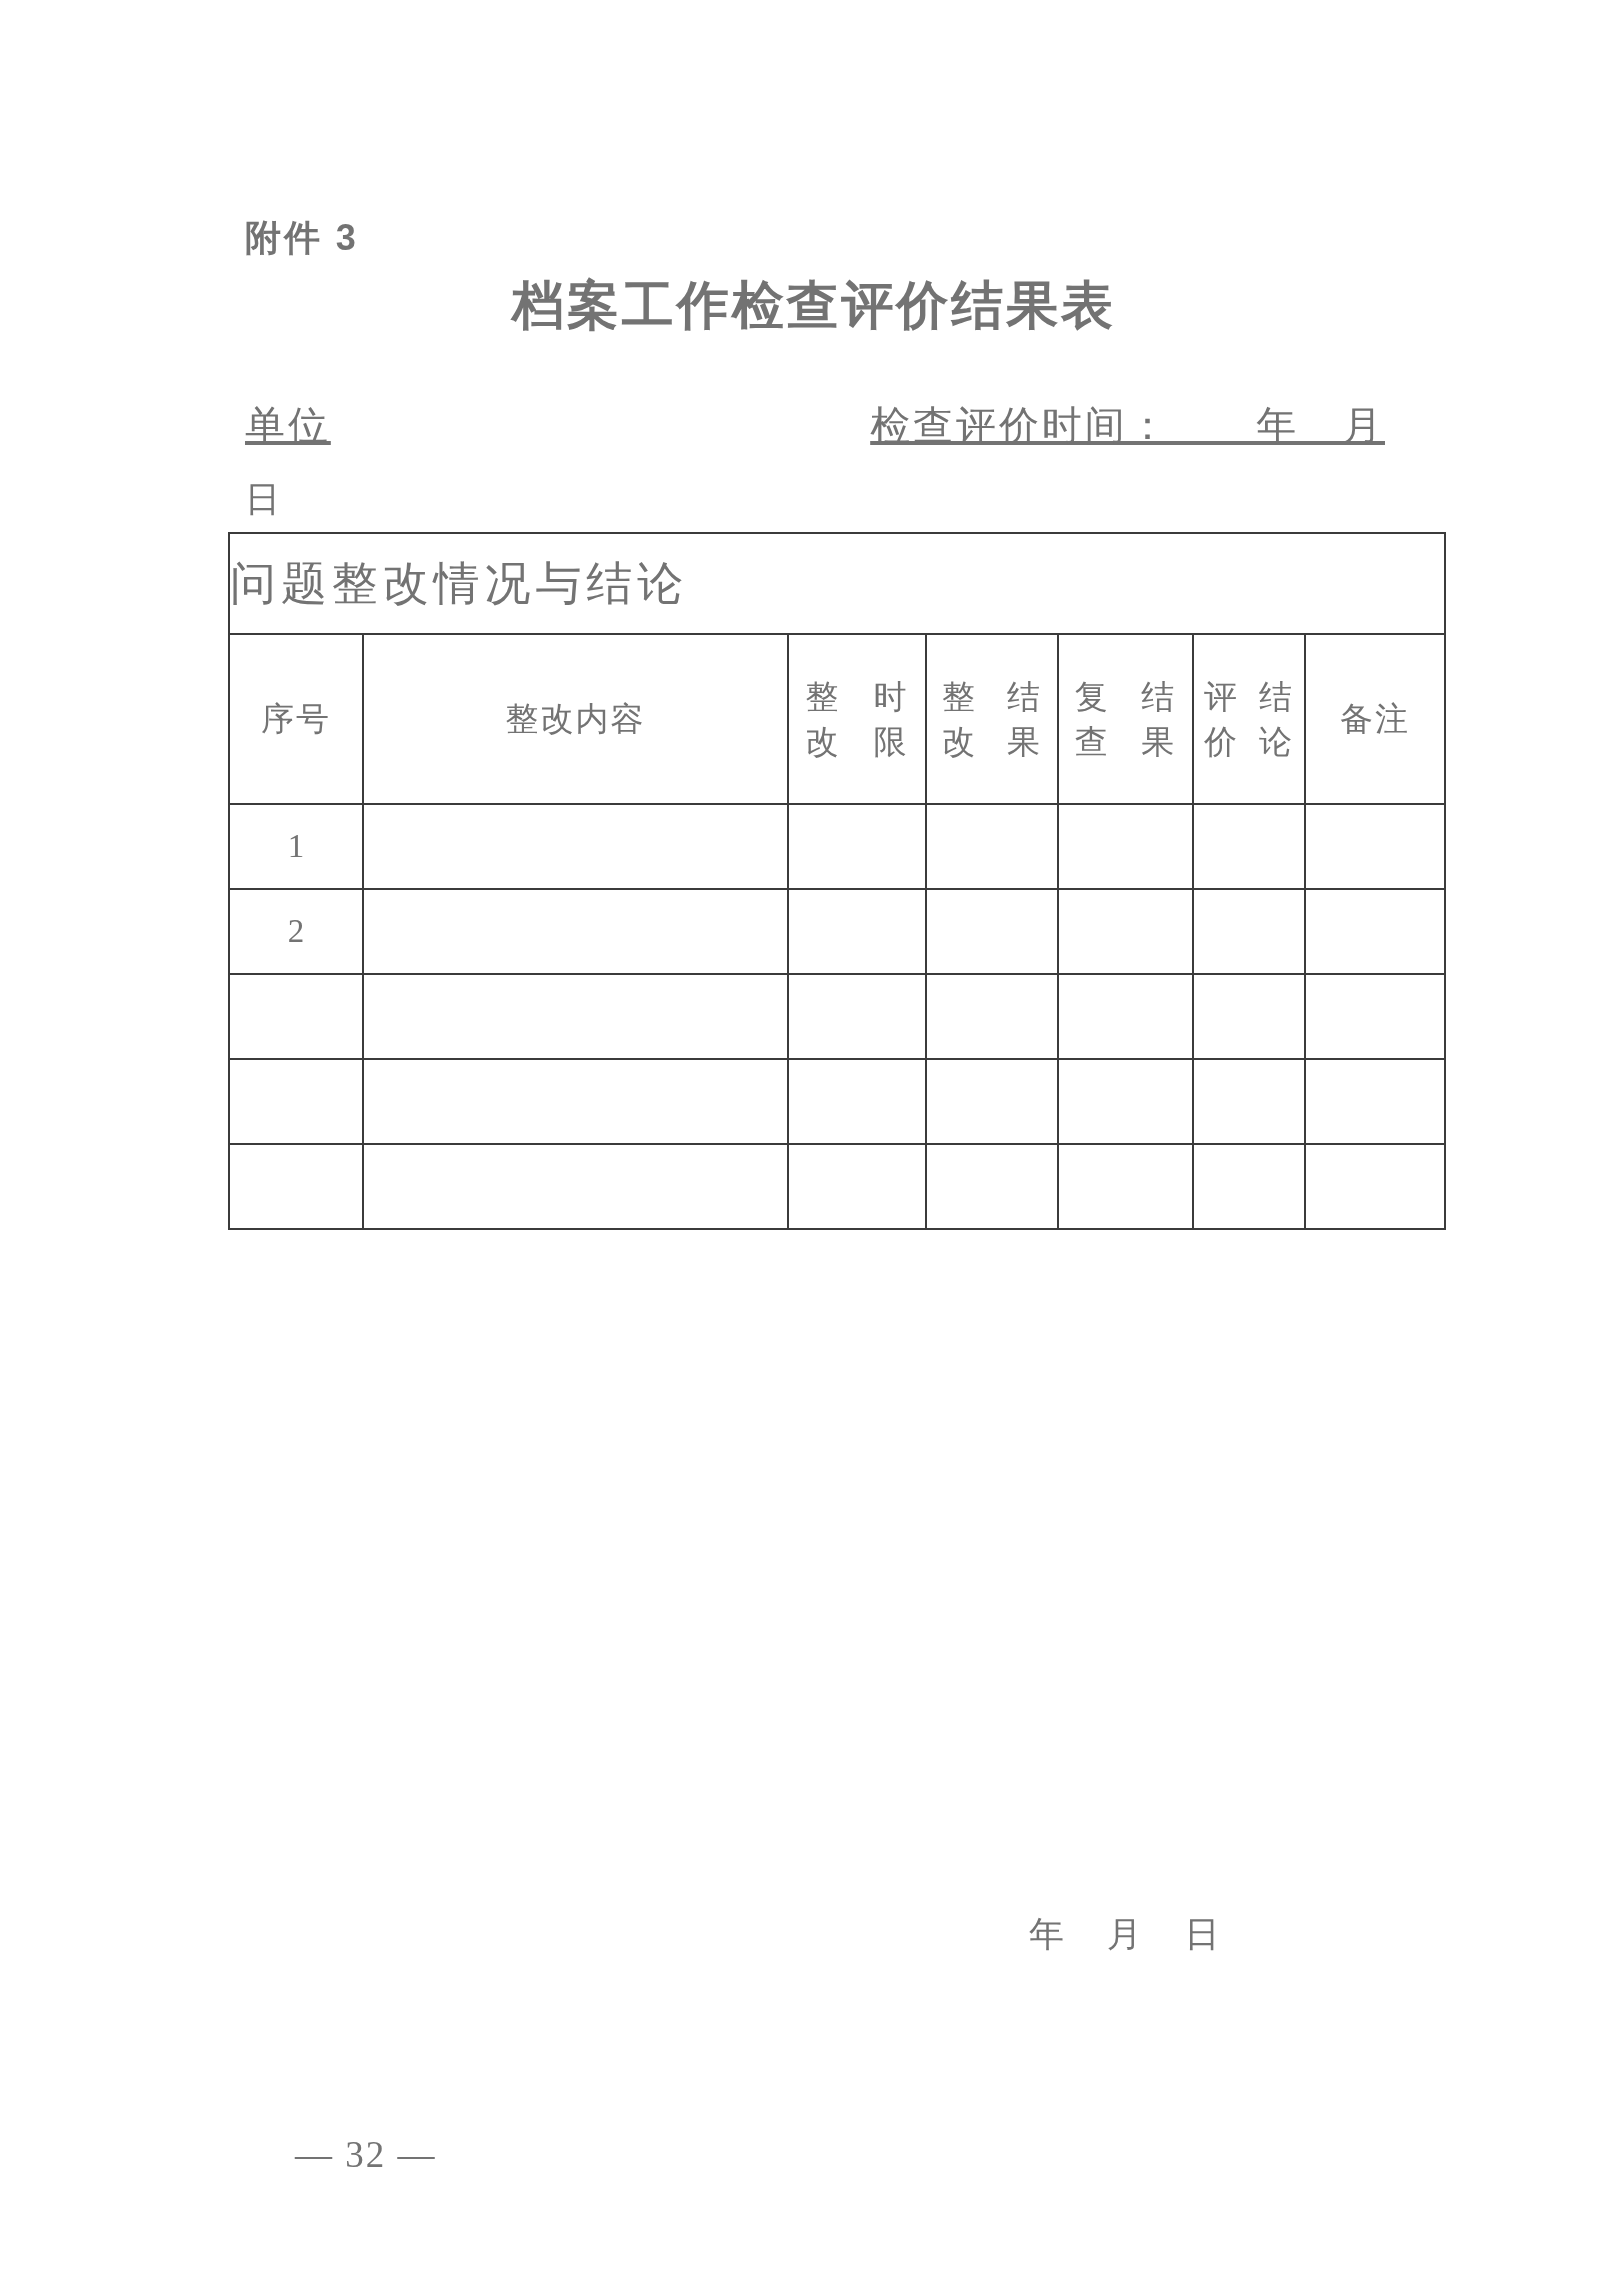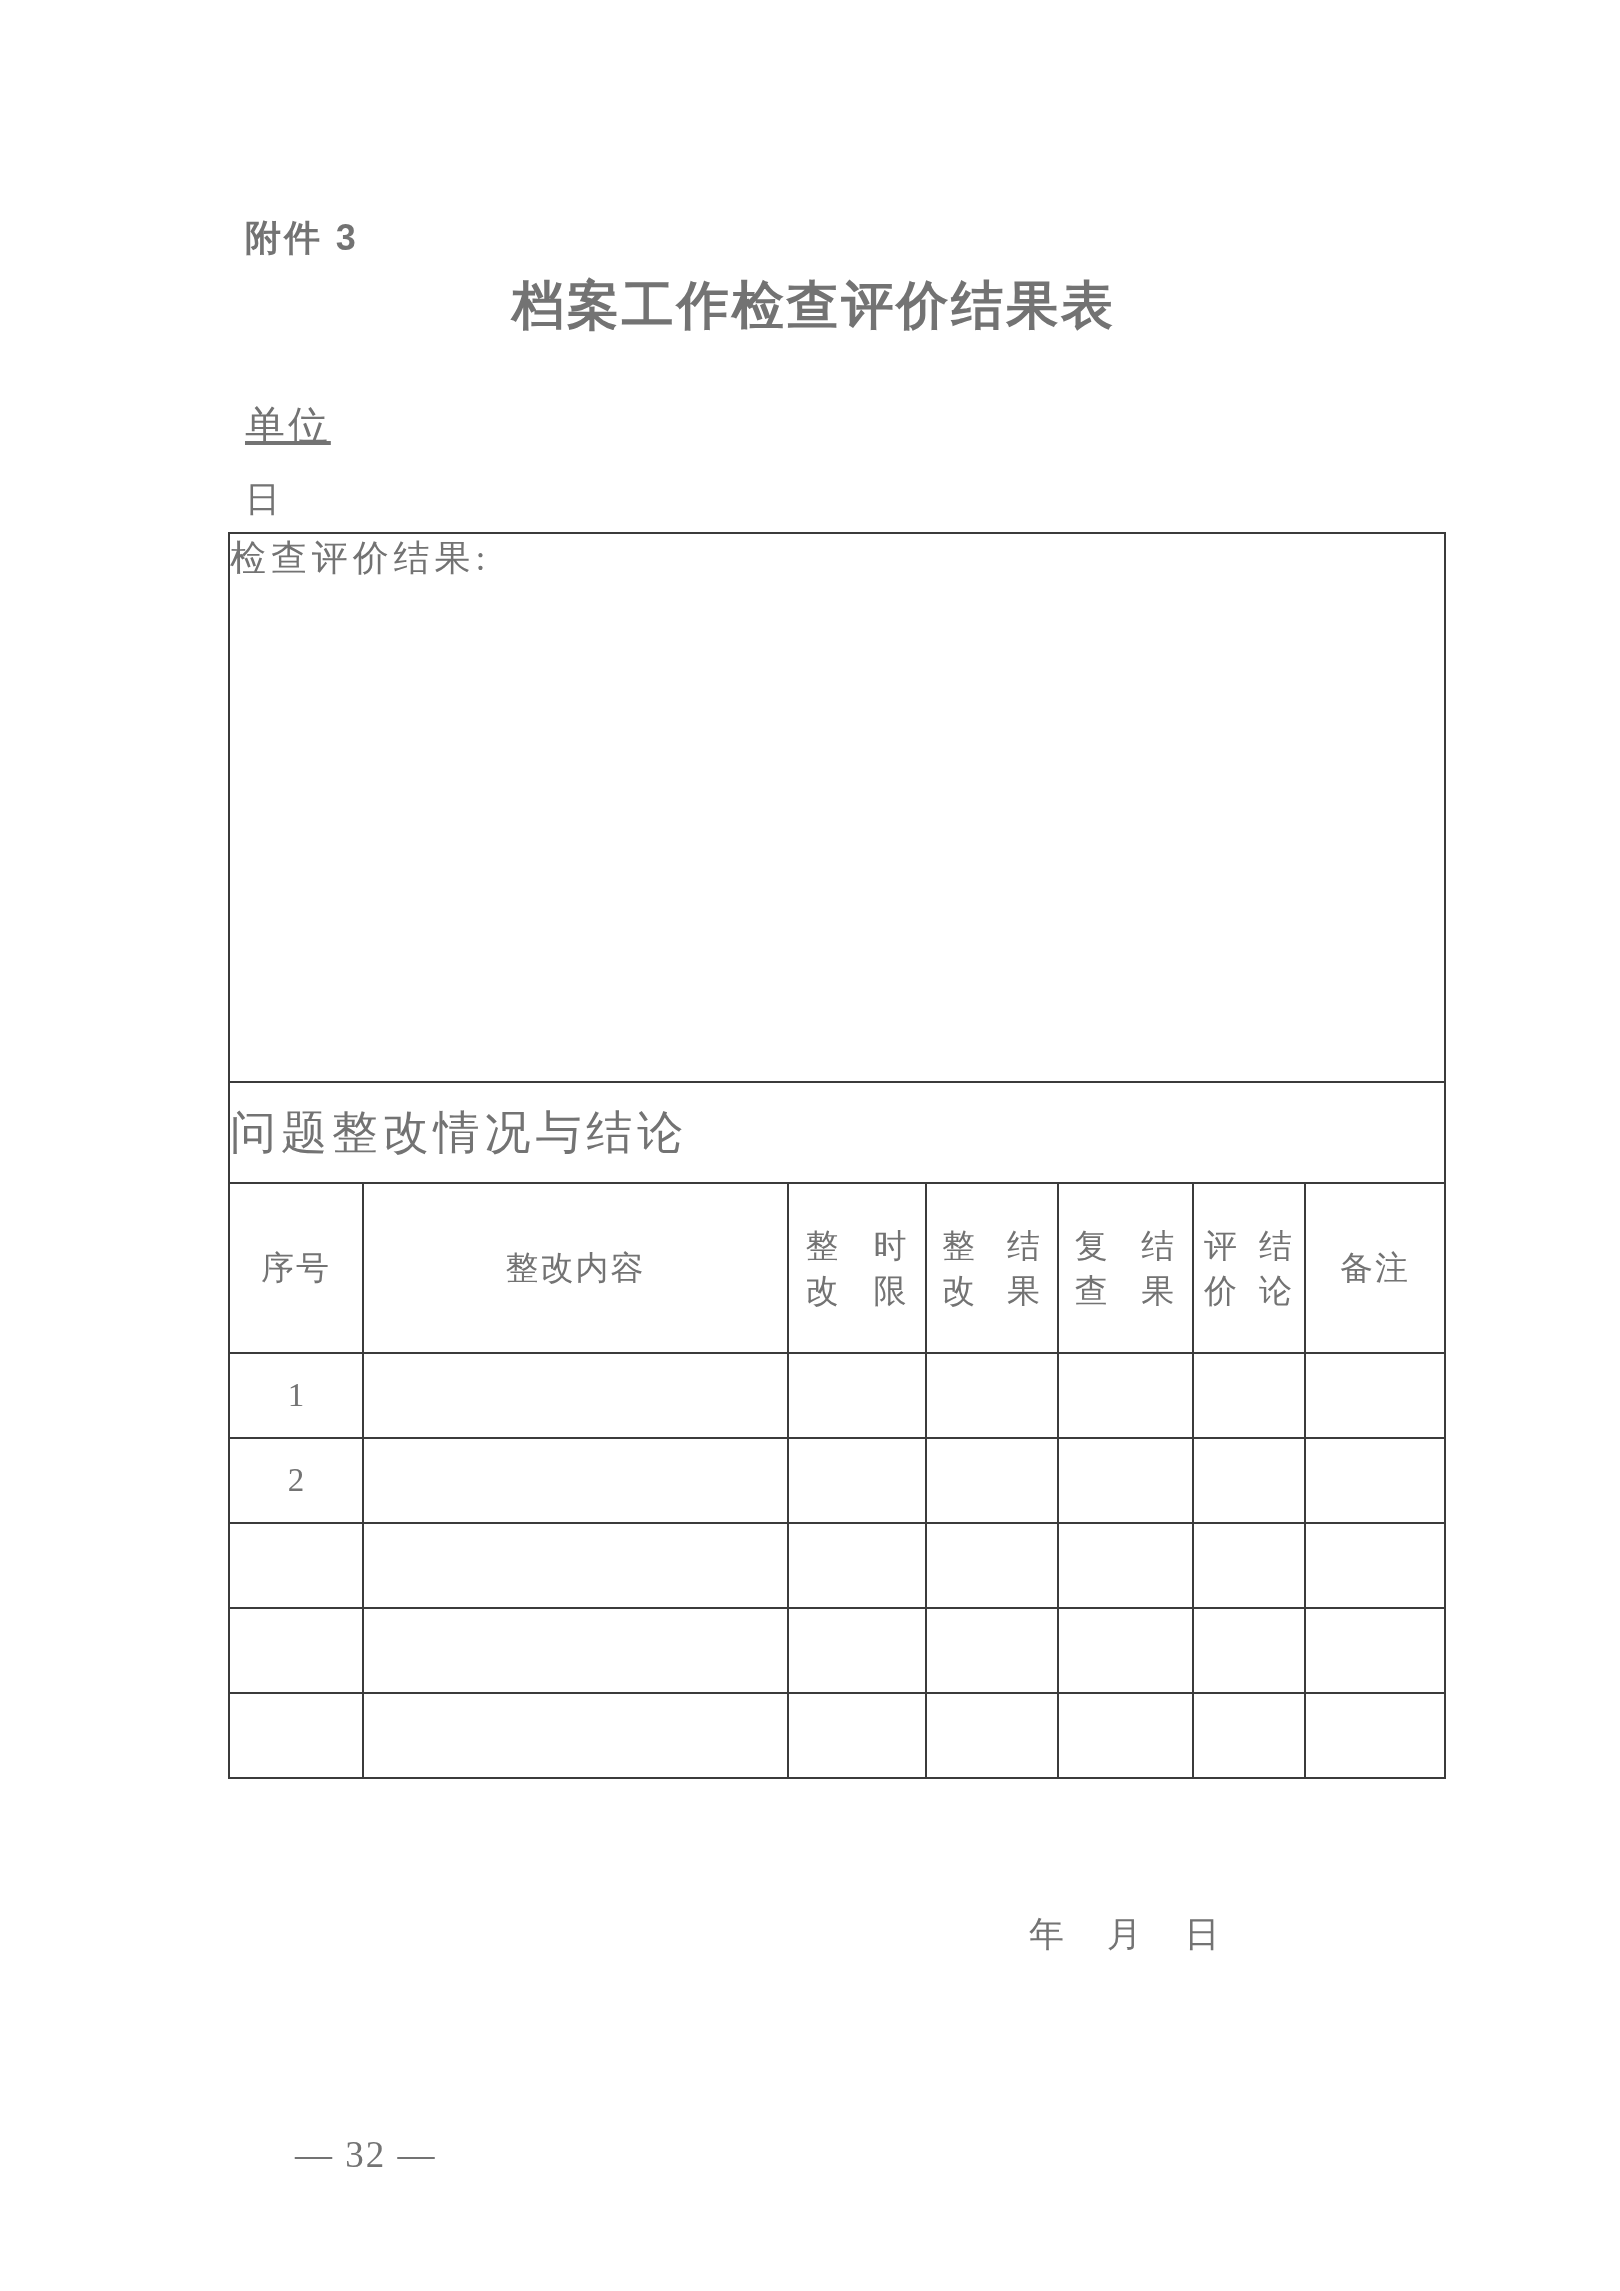--- a/index.html
+++ b/index.html
@@ -85,41 +85,37 @@
 <body>
 
 <div class="page">
 
   <div class="attachment">附件 3</div>
 
   <div class="doc-title">档案工作检查评价结果表</div>
 
   <div class="meta-row">
     <span>单位</span>
+    <span class="meta-right">检查评价时间：　　年　月</span>
   </div>
 
   <div class="day-line">日</div>
 
   <table class="form">
     <colgroup>
       <col style="width:134px">
       <col style="width:425px">
       <col style="width:138px">
       <col style="width:132px">
       <col style="width:135px">
       <col style="width:112px">
       <col style="width:140px">
     </colgroup>
     <tbody>
       <tr>
-        <td class="result-cell" colspan="7">
-          <span>检查评价结果:</span>
-        </td>
-      </tr>
-      <tr>
         <td class="rect-cell" colspan="7">
           <span>问题整改情况与结论</span>
         </td>
       </tr>
       <tr class="header-row">
         <th>
           <div class="hdr">
               <span>序号</span>
             </div>
         </th>

